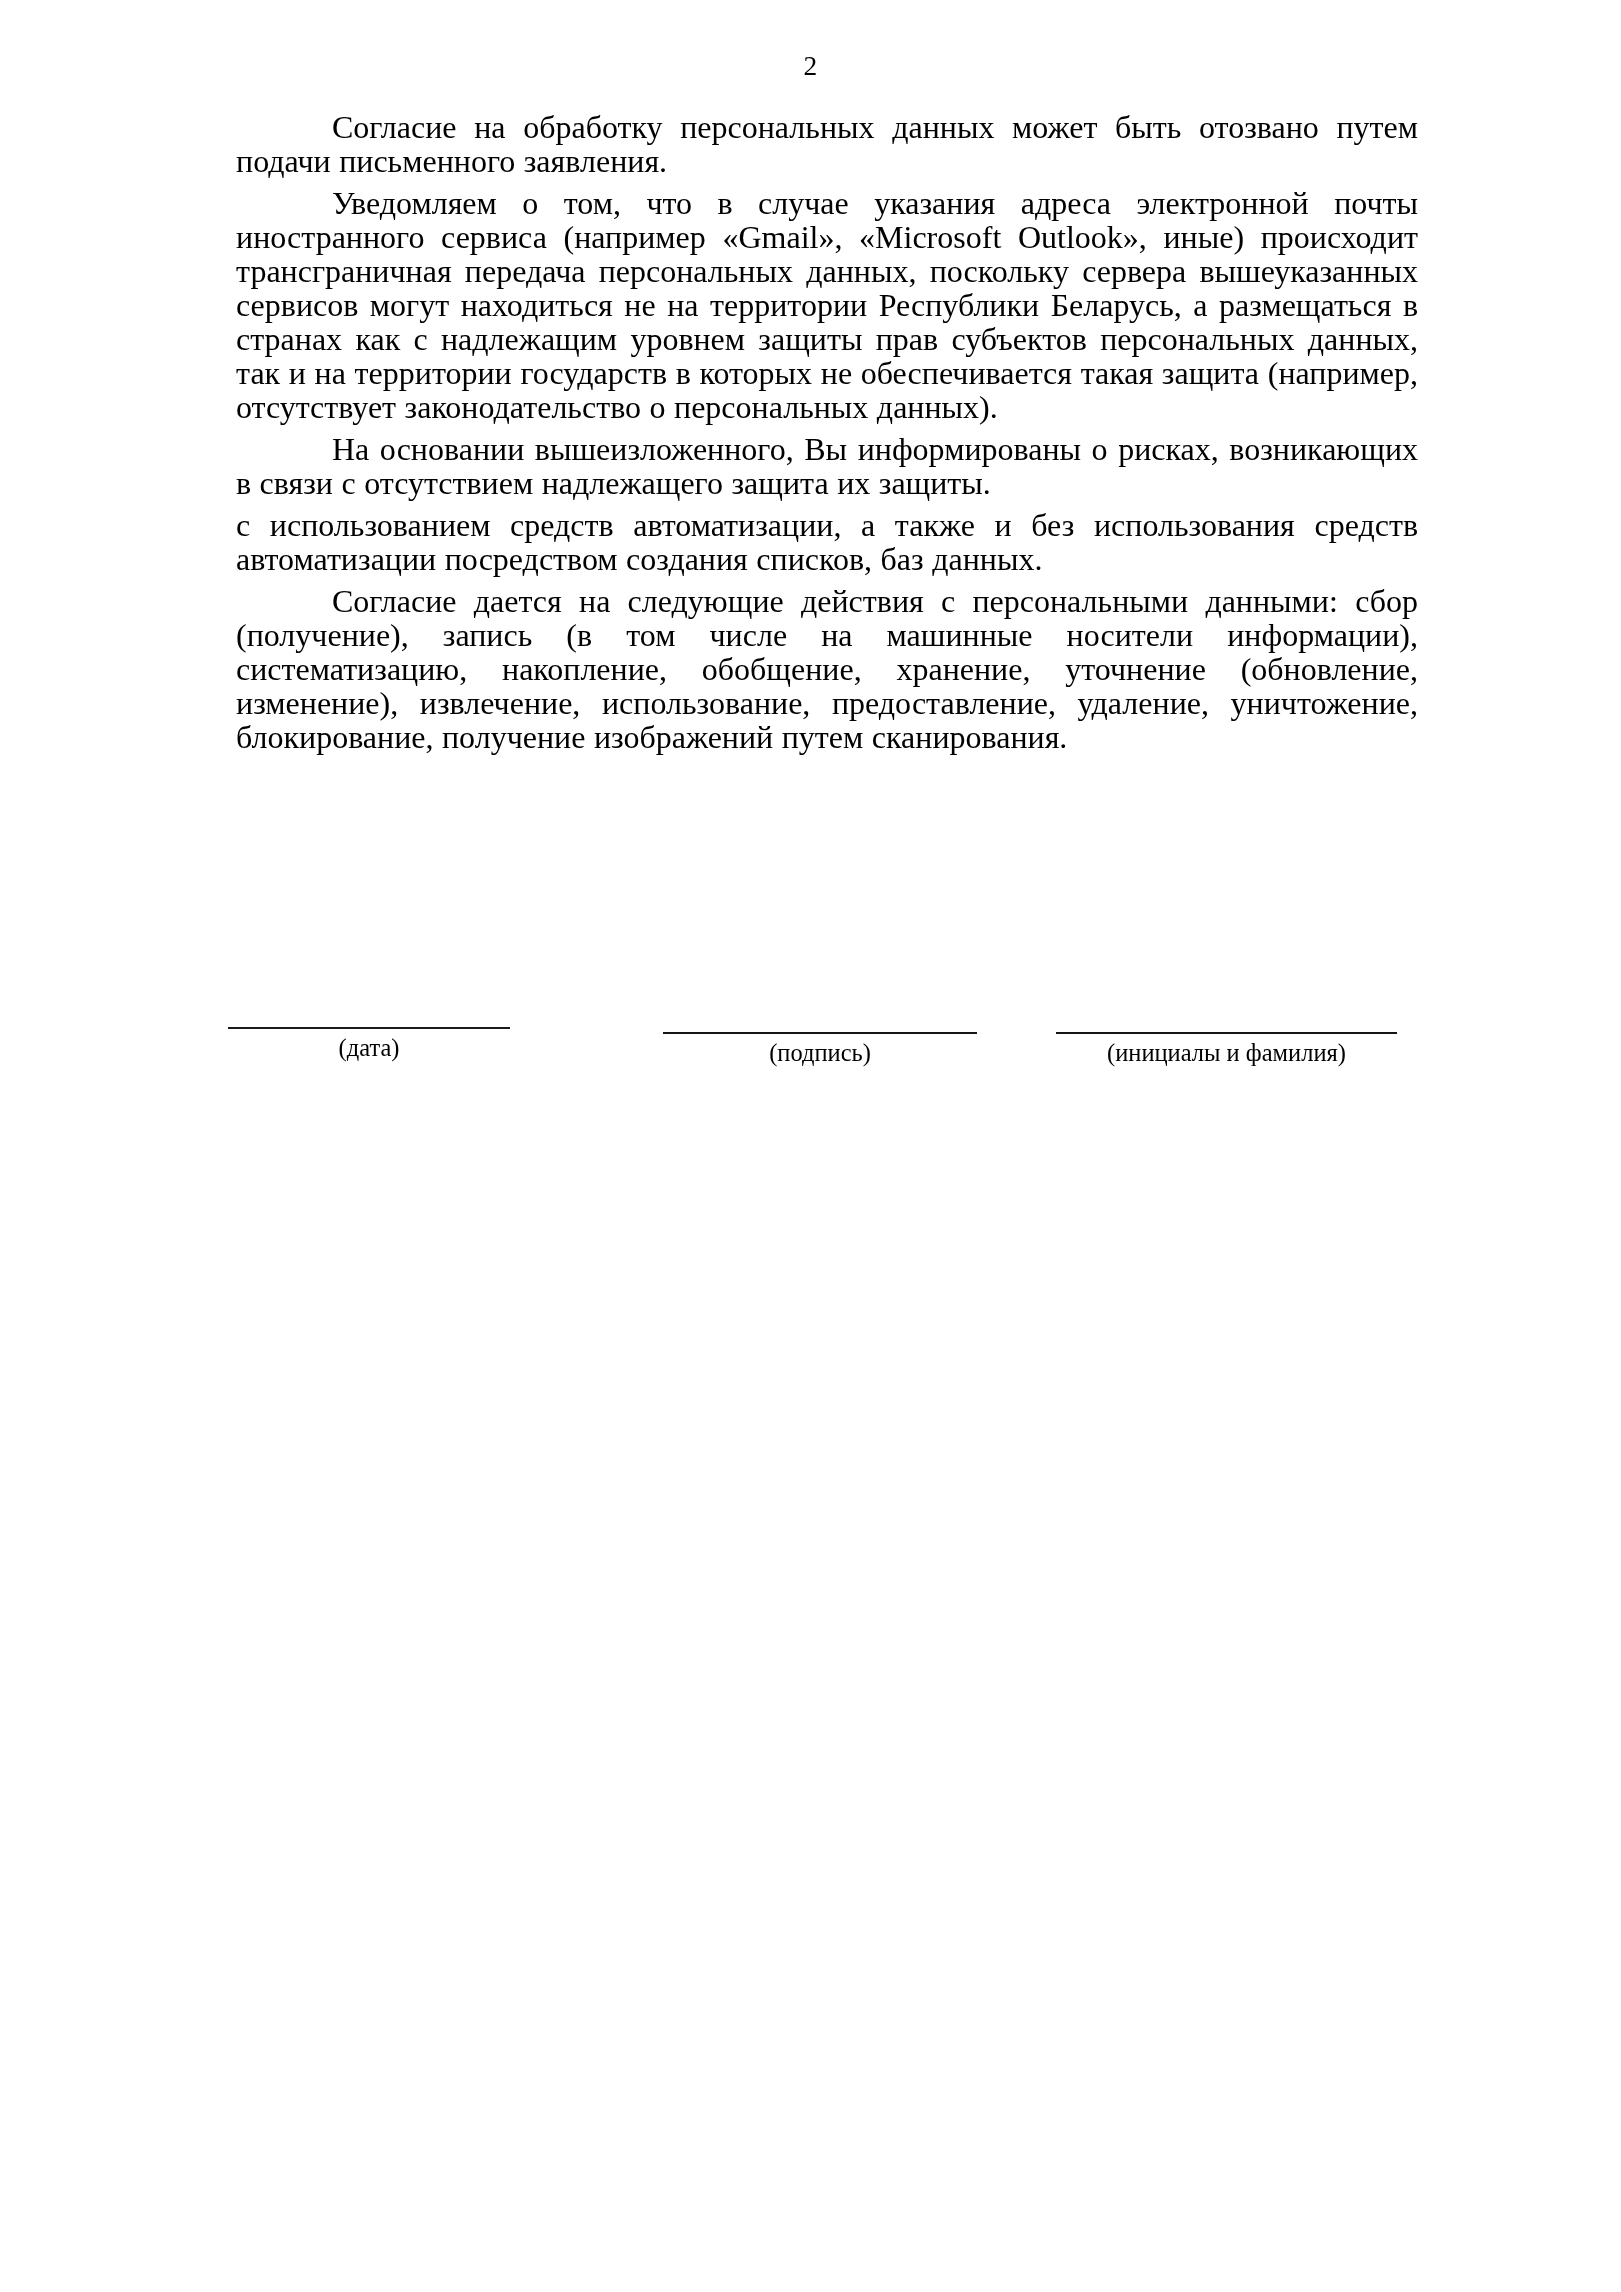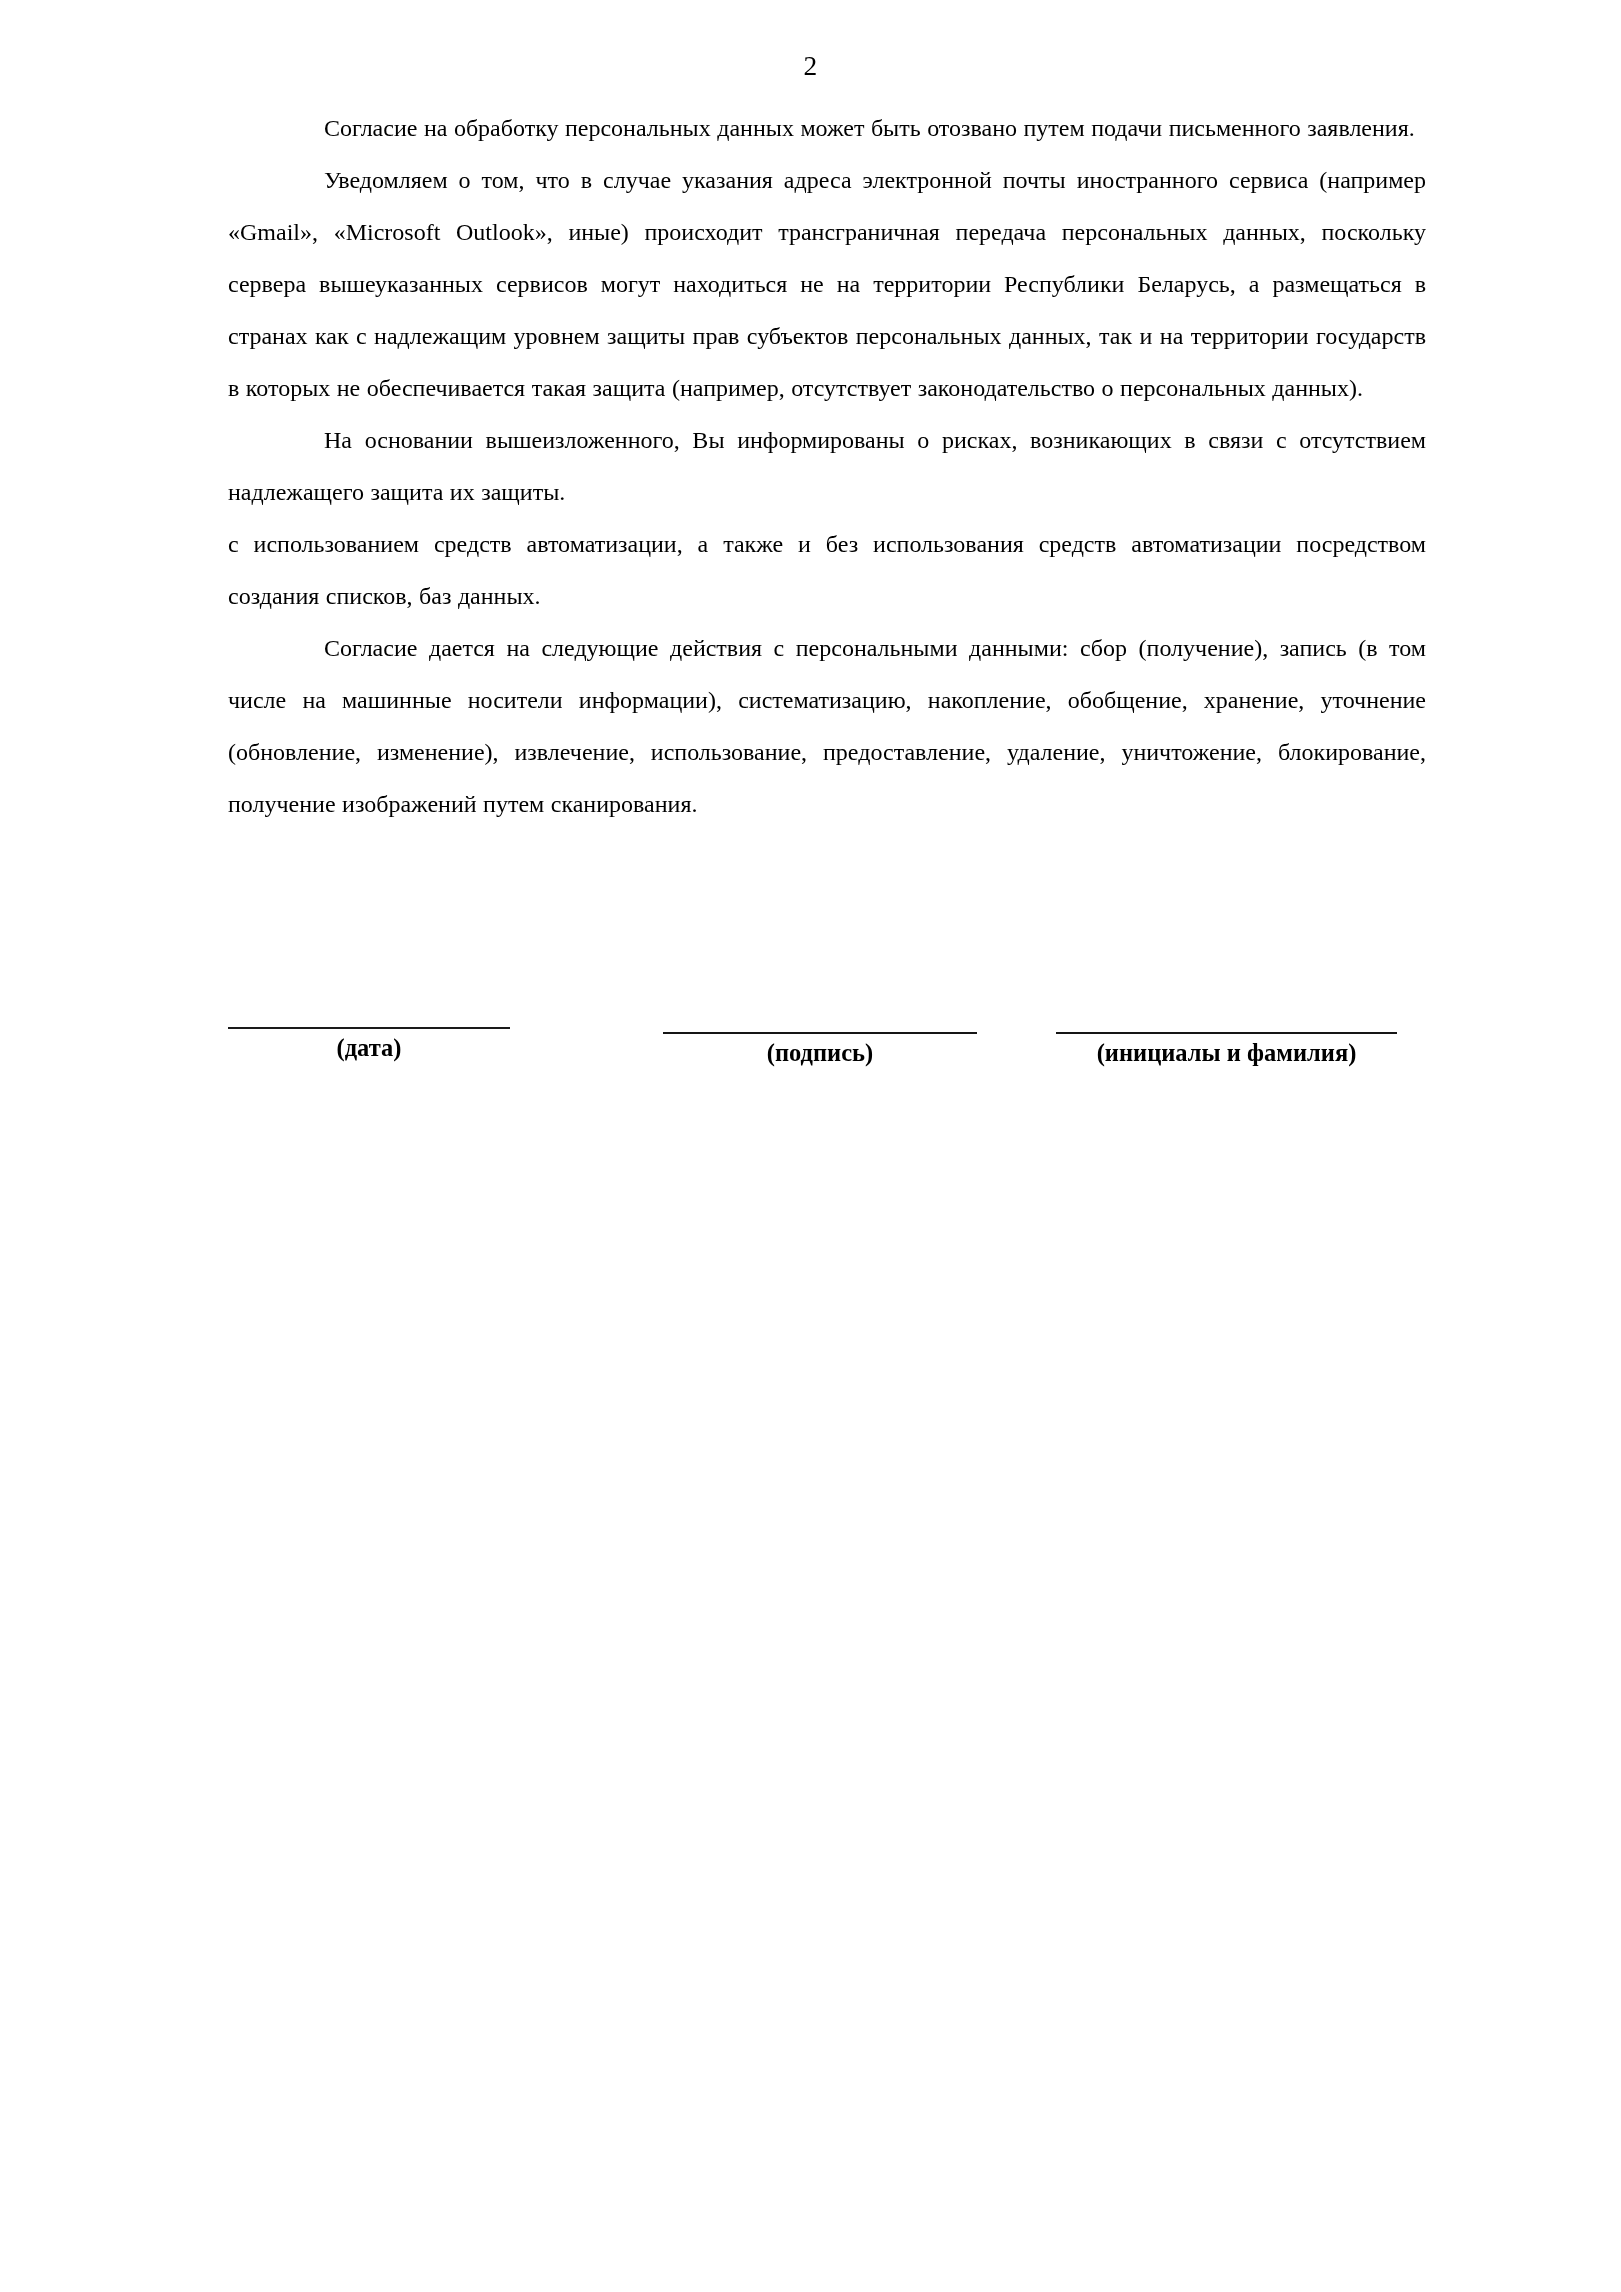--- a/index.html
+++ b/index.html
@@ -35,47 +35,46 @@
 
   
   .body-text {
     position: absolute;
     top: 102px;
     left: 228px;
     width: 1198px;
   }
 
   .para {
-    margin: 0;
+    margin: 8px;
     text-align: justify;
     text-justify: inter-word;
     text-indent: 96px;
-    font-size: 24px;
-    line-height: 52px;
+    font-size: 32px;
+    line-height: 34px;
     word-spacing: 0.5px;
     hyphens: none;
   }
 
   .para.no-indent {
     text-indent: 0;
   }
 
   
   .sig-block {
     position: absolute;
     top: 1027px;
     left: 0;
     width: 1621px;
     height: 78px;
   }
 
   .sig-slot {
     position: absolute;
     top: 0;
-    font-weight: bold;
   }
 
   .sig-rule {
     height: 0;
     border-bottom: 2.9px solid #151515;
   }
 
   .sig-rule.dashed-ish {
     border-bottom: 2.9px solid #1a1a1a;
   }

